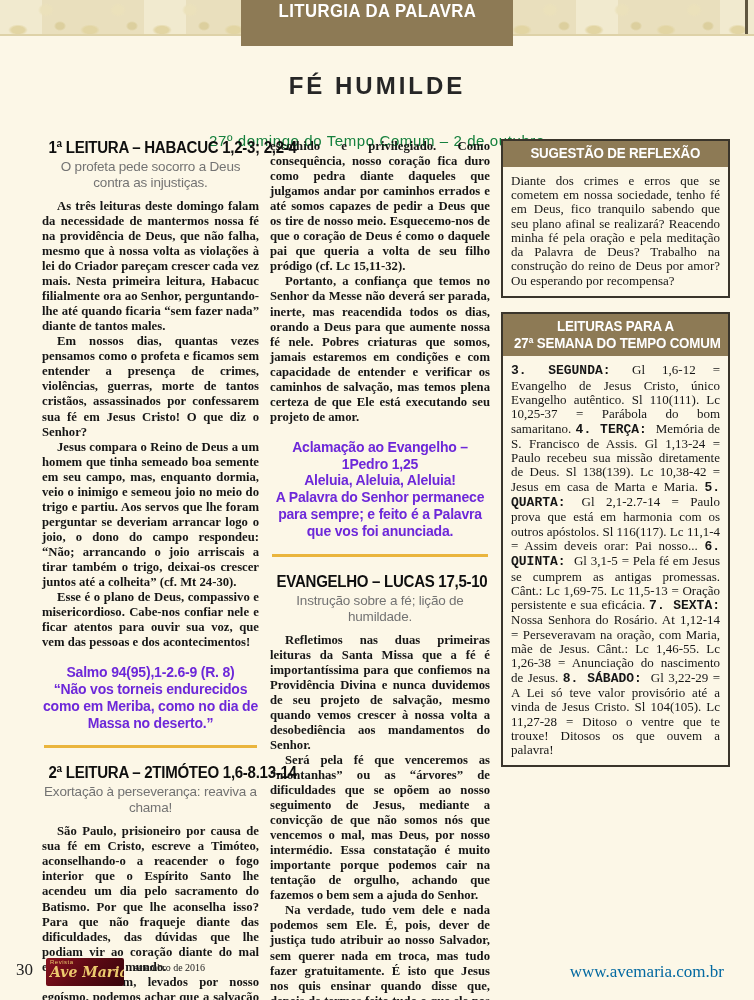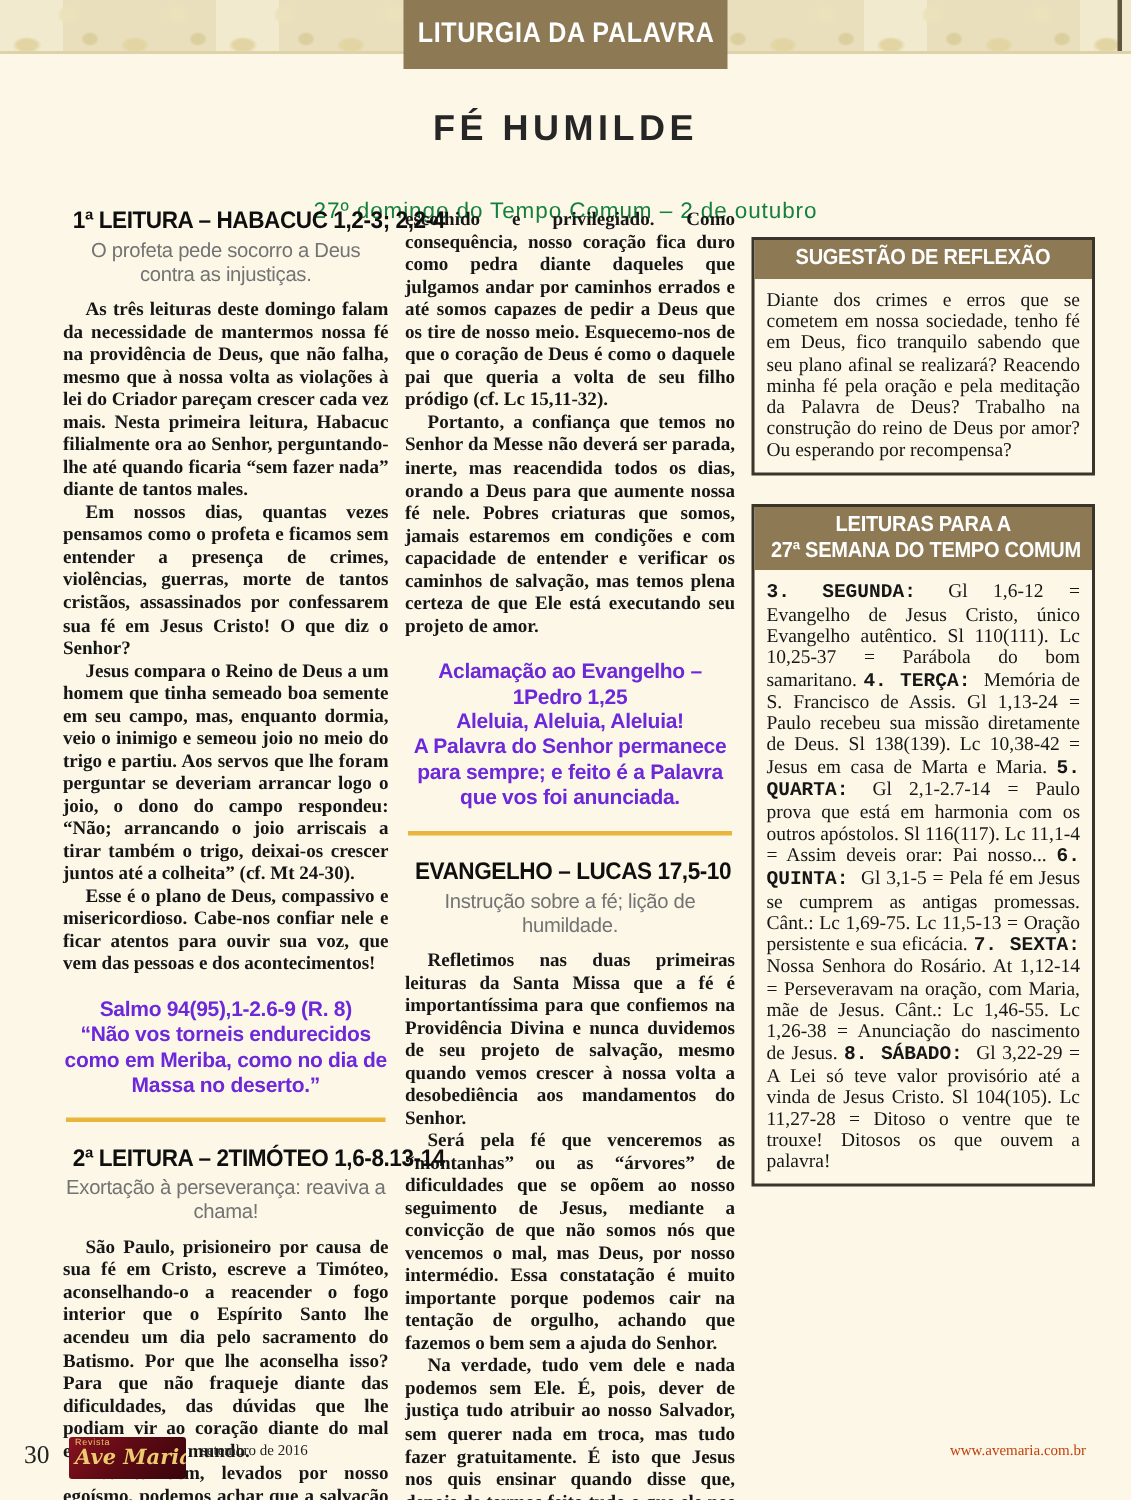--- a/index.html
+++ b/index.html
@@ -20,22 +20,22 @@
       radial-gradient(ellipse 13px 11px at 46px 10px, #ebe1bb 40%, rgba(235,225,187,0) 62%),
       radial-gradient(ellipse 10px 8px at 60px 26px, #dccf9e 40%, rgba(220,207,158,0) 62%),
       linear-gradient(90deg, #f1eacf 0 42px, #e9dfbd 42px 84px);
     background-size: 72px 36px, 72px 36px, 72px 36px, 144px 36px;
     border-bottom:2px solid #ded2a8;
   }
   .strip-mark { position:absolute; top:0; right:6px; width:3px; height:34px; background:#5f5640; }
 
   .banner {
     position:absolute; top:0; left:50%; transform:translateX(-50%);
-    width:216px; height:46px; background:#8d7a55;
-    display:flex; align-items:center; justify-content:center;
+    width:272px; height:46px; background:#8d7a55;
+    display:flex; justify-content:center;
   }
   .banner span {
     color:#ffffff; font-family:"Liberation Sans", sans-serif; font-weight:700;
     font-size:19px; white-space:nowrap; transform:scaleX(0.88); letter-spacing:0.5px;
   }
 
   .page-title {
     position:absolute; top:72px; left:0; right:0; text-align:center;
     font-family:"Liberation Sans", sans-serif; font-weight:700;
     font-size:24px; letter-spacing:3px; color:#262626;
@@ -74,21 +74,21 @@
   .center-bold {
     font-family:"Liberation Sans", sans-serif; font-weight:700;
     font-size:14px; text-align:center; line-height:1.2;
     letter-spacing:-0.2px; color:#6d28d9; margin:14px 0 10px 0;
   }
   .center-bold div { margin:0; }
 
   .gold-divider { height:3px; background:#eab53d; margin:14px 2px 16px 2px; }
 
   .box {
-    border:2px solid #3a352b; margin-bottom:14px; background:#fcf7e7;margin-top:19px;
+    border:2px solid #3a352b; margin-bottom:14px; background:#fcf7e7;
   }
   .box-header {
     background:#8d7a55; color:#ffffff; text-align:center;
     font-family:"Liberation Sans", sans-serif; font-weight:700;
     font-size:14.5px; padding:4px 2px 5px 2px; line-height:1.15;
     letter-spacing:-0.2px;
   }
   .box-header .hdr-inner { display:inline-block; transform:scaleX(0.92); white-space:nowrap; }
   .box-body {
     padding:7px 8px 8px 8px; font-size:13px; line-height:1.1;
@@ -112,21 +112,21 @@
     letter-spacing:0.5px; line-height:1;
   }
   .logo-main {
     font-family:"DejaVu Serif", serif; font-style:italic; font-weight:700;
     font-size:14px; color:#ecca6e; line-height:1.1; white-space:nowrap;
   }
   .footer-date {
     position:absolute; left:134px; top:6px; font-size:10px; color:#222222;
   }
   .footer-site {
-    position:absolute; right:30px; top:6px; font-size:10px; color:#c2410c;
+    position:absolute; right:30px; top:6px; font-size:17px; color:#0369a1;
   }
 </style>
 </head>
 <body>
 
 <div class="deco-strip"></div>
 <div class="strip-mark"></div>
 
 <div class="banner">
   <span>LITURGIA DA PALAVRA</span>

